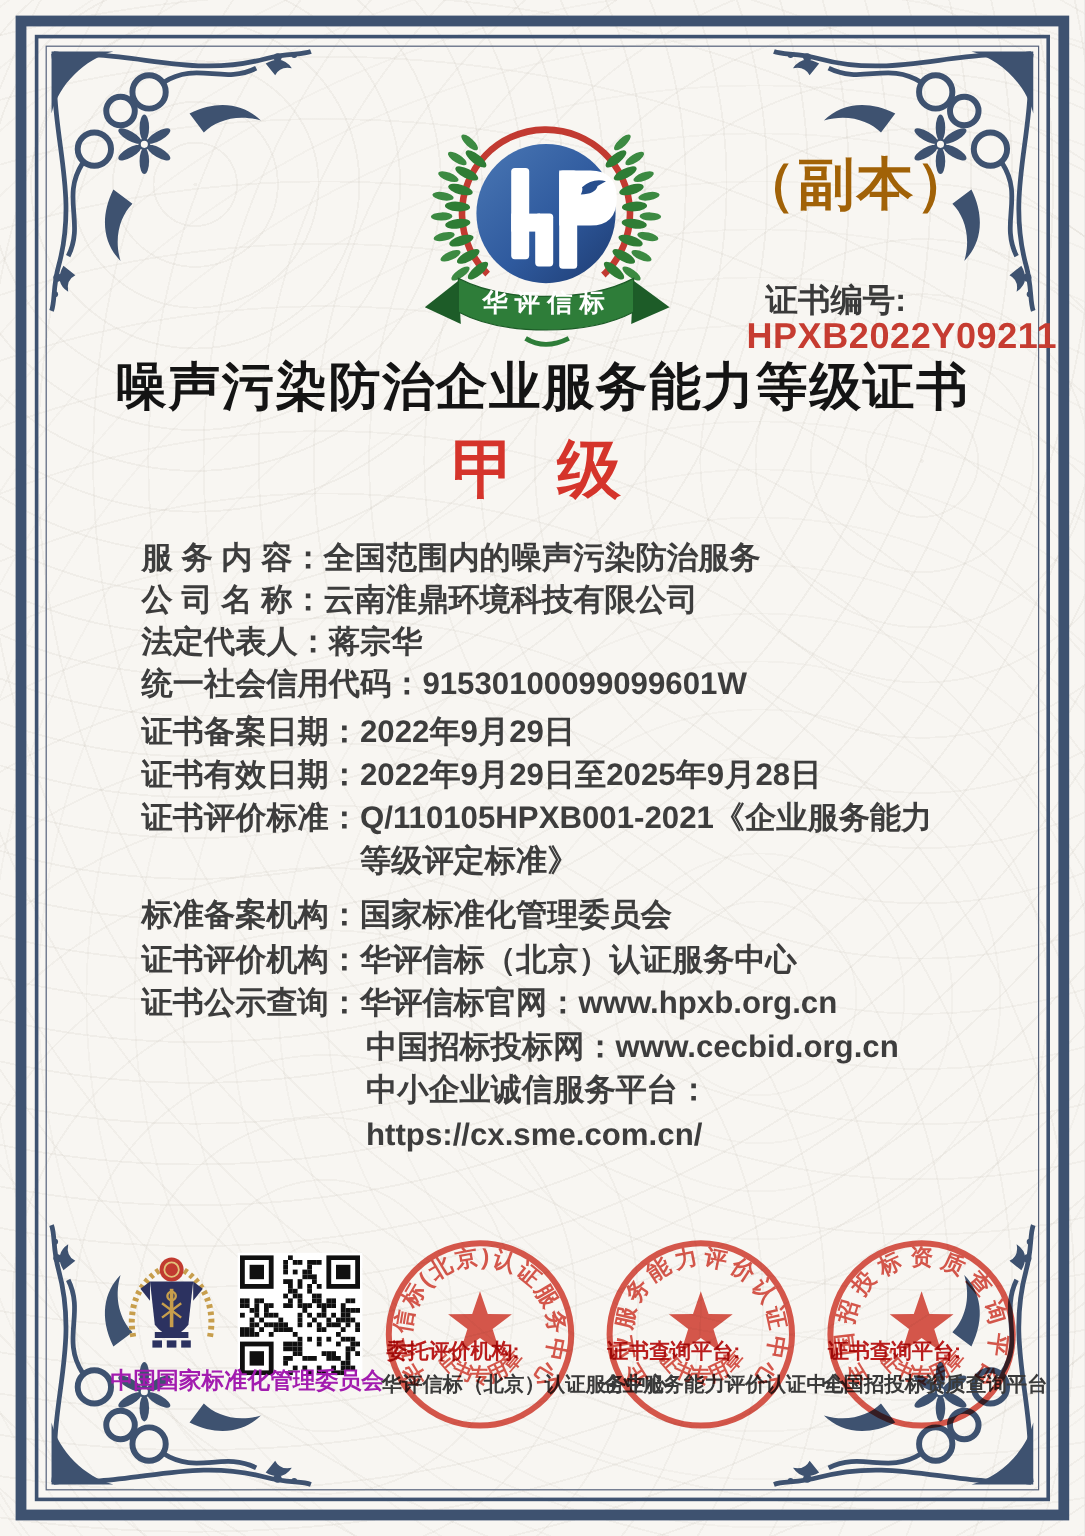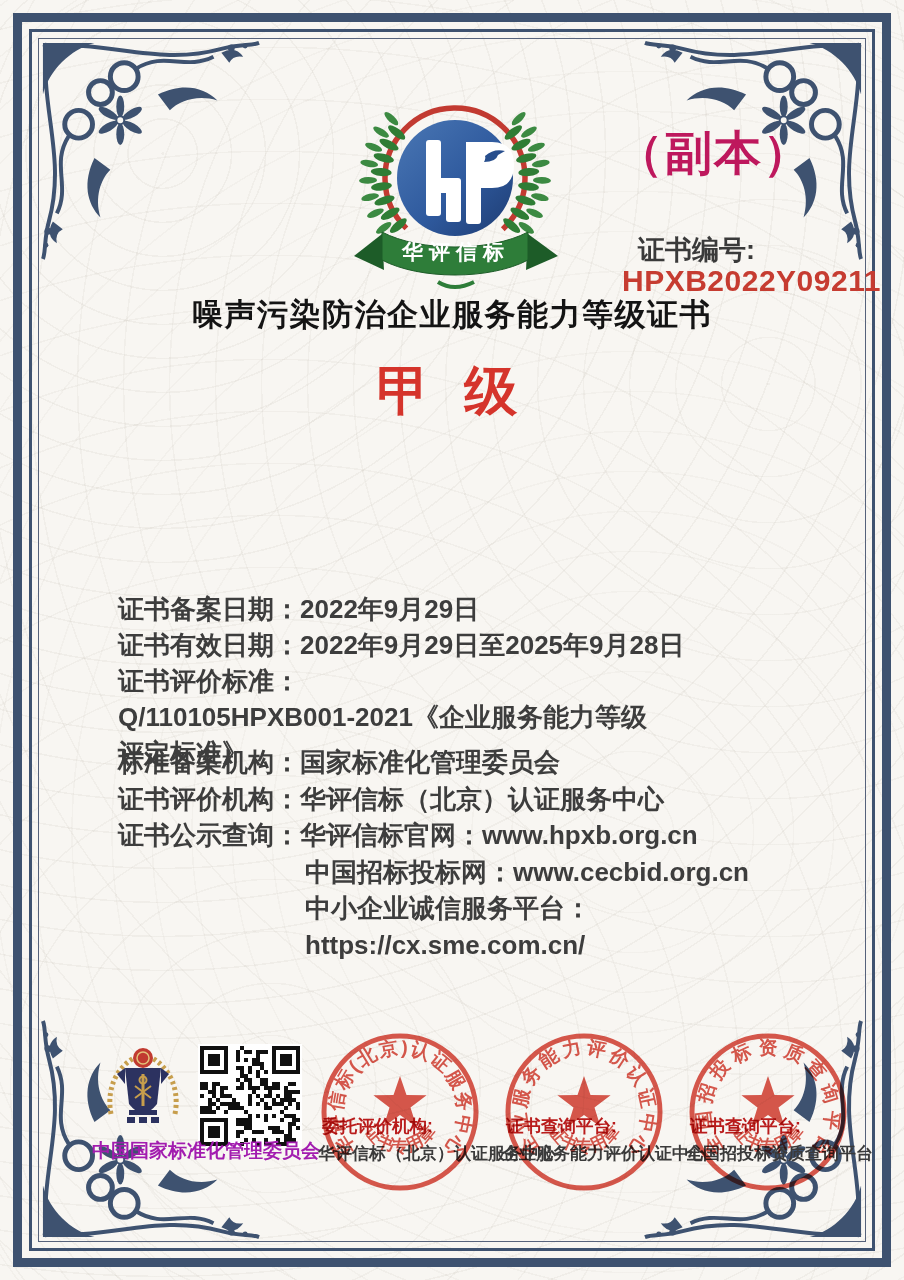--- a/index.html
+++ b/index.html
@@ -22,31 +22,31 @@
   .frame-outer{position:absolute;inset:13px;border:9px solid var(--border-navy,#3e5270);pointer-events:none;}
   .frame-mid{position:absolute;inset:29px;border:3px solid var(--border-navy,#3e5270);pointer-events:none;}
   .frame-inner{position:absolute;inset:38px;border:1px solid #56627b;pointer-events:none;}
   .corner{position:absolute;width:228px;height:228px;pointer-events:none;}
   .corner.tl{top:37px;left:37px;}
   .corner.tr{top:37px;right:37px;transform:scaleX(-1);}
   .corner.bl{bottom:37px;left:37px;transform:scaleY(-1);}
   .corner.br{bottom:37px;right:37px;transform:scale(-1,-1);}
 
   .abs{position:absolute;}
-  .copy-label{left:616px;top:122px;font-size:47px;font-weight:700;color:#be185d;letter-spacing:2px;}
+  .copy-label{left:616px;top:122px;font-size:47px;font-weight:700;color:#a16207;letter-spacing:2px;}
   .certno-label{left:622px;top:232px;font-size:27px;font-weight:700;color:#3a3a3a;margin-left:16px;}
   .certno-value{left:622px;top:264px;font-size:30px;font-weight:700;color:var(--accent-red,#c63c31);letter-spacing:.5px;}
-  .cert-title{left:0;right:0;top:294px;text-align:center;font-size:31px;font-weight:700;color:#141414;letter-spacing:1.5px;}
+  .cert-title{left:0;right:0;top:294px;text-align:center;font-size:43px;font-weight:700;color:#141414;letter-spacing:1.5px;}
   .cert-grade{left:0;right:0;top:356px;text-align:center;font-size:53px;font-weight:700;color:var(--grade-red,#d5342b);letter-spacing:10px;}
 
   .info{left:118px;width:680px;font-size:26px;font-weight:600;color:#3d3d3d;}
   .info .row{line-height:35px;}
   .info.dates .row{line-height:36px;}
   .info.orgs .row{line-height:36.6px;}
-  .row-flex{display:flex;align-items:flex-start;flex-direction:column;}
+  .row-flex{display:flex;align-items:flex-start;}
   .row-flex .lbl{flex:0 0 auto;white-space:nowrap;}
   .row-flex .val{width:540px;}
   .indent{padding-left:187px;}
 
   .emblem-label{left:78px;top:1138px;width:256px;text-align:center;font-size:19px;font-weight:600;color:#a21caf;}
   .qr{left:198px;top:1044px;width:104px;height:104px;background:#fff;padding:2px;box-sizing:border-box;}
 
   .seal-unit{position:absolute;top:1028px;width:190px;height:176px;}
   .seal-unit .seal-svg{position:absolute;left:0;top:0;z-index:2;opacity:.85;mix-blend-mode:multiply;}
   .seal-unit .seal-label{position:absolute;left:6px;top:86px;z-index:1;font-size:17.5px;font-weight:700;color:#b91c1c;white-space:nowrap;}
@@ -166,20 +166,26 @@
     <text x="106" y="173" text-anchor="middle" font-size="21" font-weight="bold" fill="#ffffff" letter-spacing="6">华评信标</text>
   </svg>
 
   <div class="abs copy-label">（副本）</div>
   <div class="abs certno-label">证书编号:</div>
   <div class="abs certno-value">HPXB2022Y09211</div>
 
   <div class="abs cert-title">噪声污染防治企业服务能力等级证书</div>
   <div class="abs cert-grade">甲 级</div>
 
+  <div class="abs info" style="top:447px;">
+    <div class="row"><span>服 务 内 容：</span><span>全国范围内的噪声污染防治服务</span></div>
+    <div class="row"><span>公 司 名 称：</span><span>云南淮鼎环境科技有限公司</span></div>
+    <div class="row"><span>法定代表人：</span><span>蒋宗华</span></div>
+    <div class="row"><span>统一社会信用代码：</span><span>91530100099099601W</span></div>
+  </div>
 
   <div class="abs info dates" style="top:591px;">
     <div class="row"><span>证书备案日期：</span><span>2022年9月29日</span></div>
     <div class="row"><span>证书有效日期：</span><span>2022年9月29日至2025年9月28日</span></div>
     <div class="row row-flex">
       <span class="lbl">证书评价标准：</span>
       <span class="val">Q/110105HPXB001-2021《企业服务能力等级评定标准》</span>
     </div>
   </div>
 

